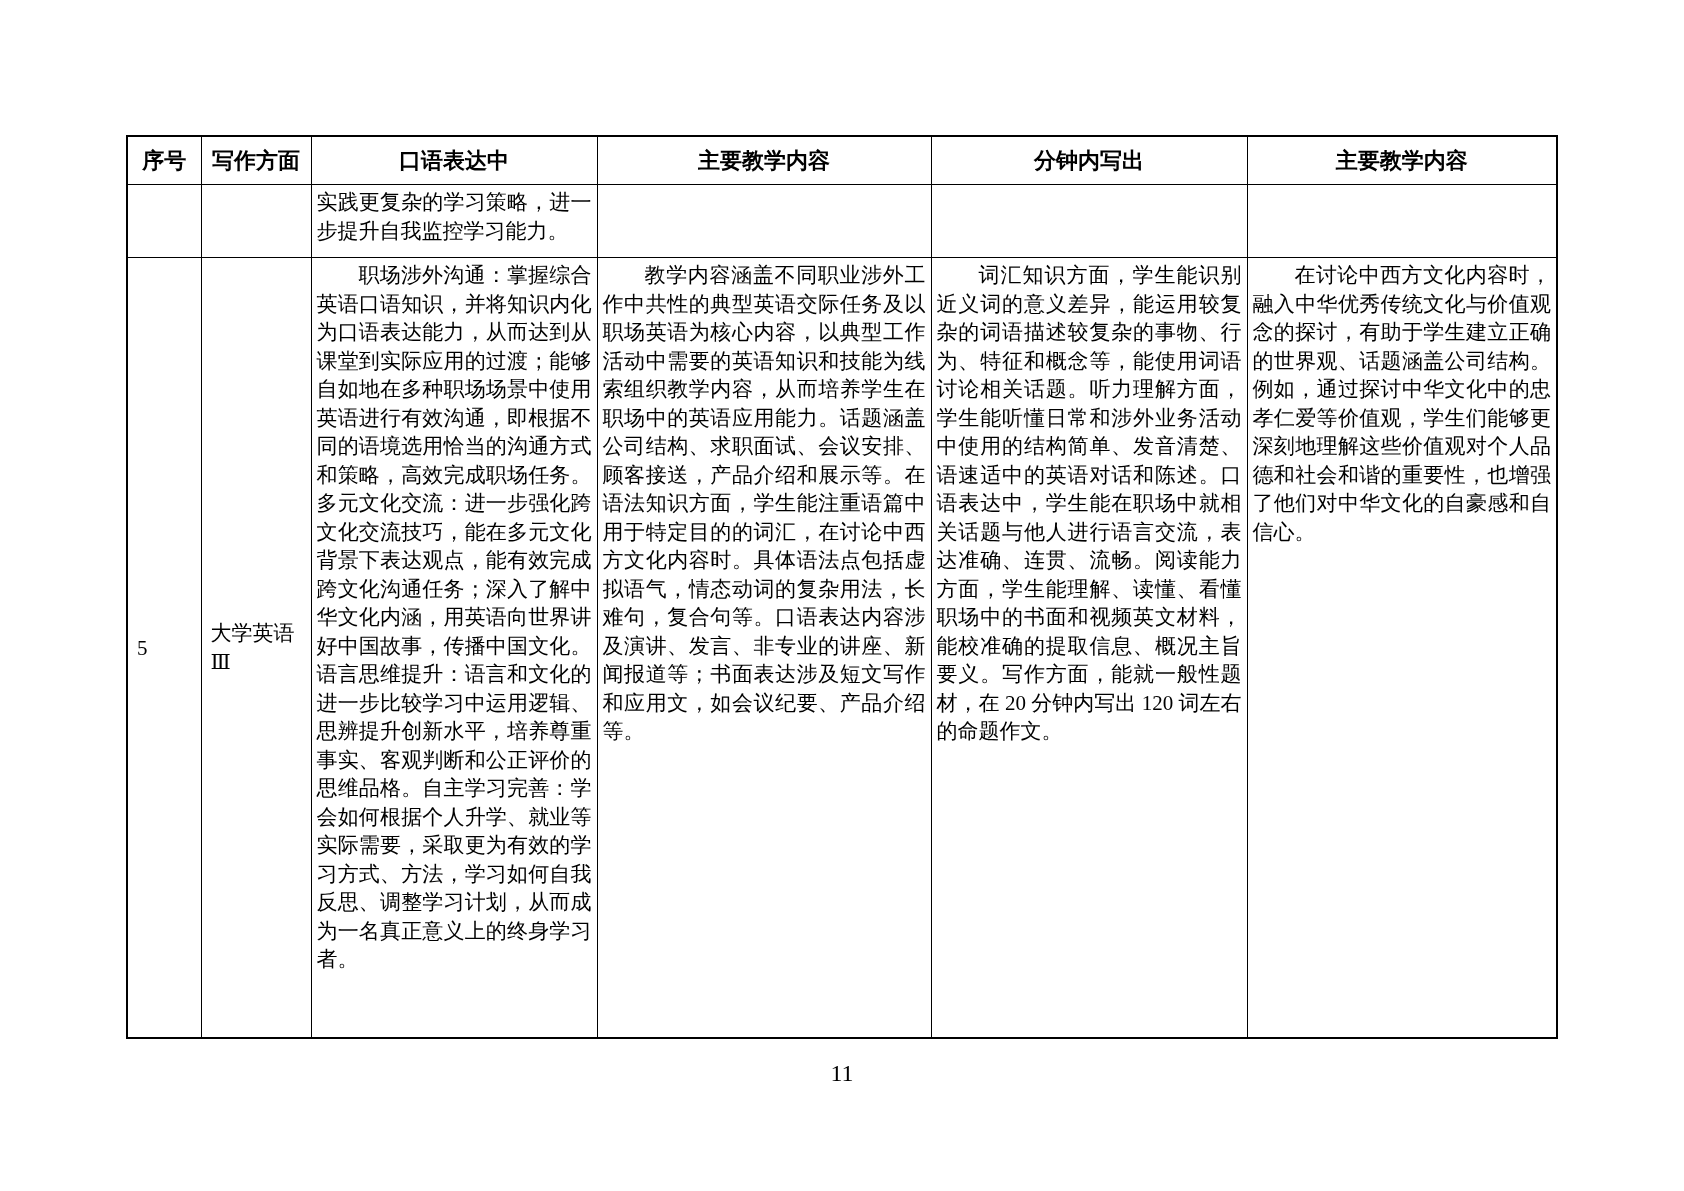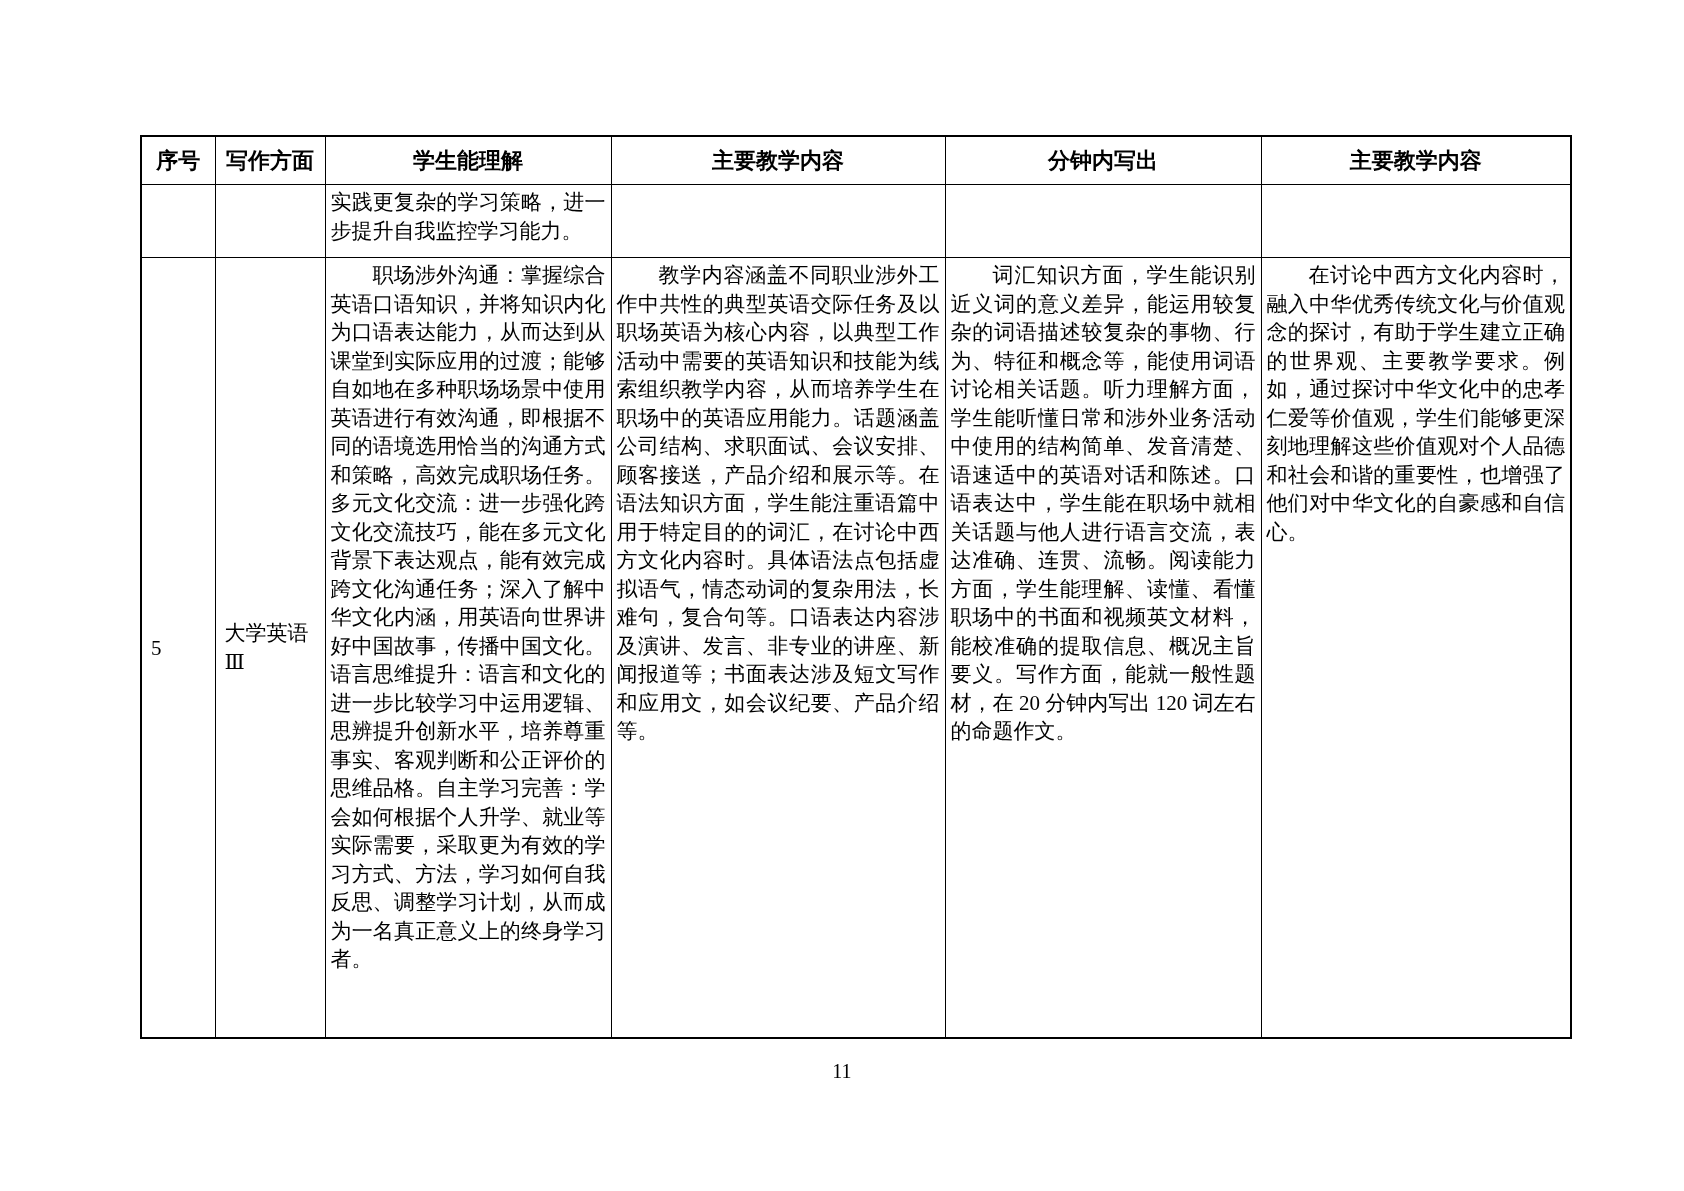--- a/index.html
+++ b/index.html
@@ -11,21 +11,21 @@
     position: relative;
     width: 1684px;
     height: 1191px;
     background: #ffffff;
     color: #000000;
     font-family: "Liberation Serif", "DejaVu Serif", serif;
     overflow: hidden;
   }
   table.course-table {
     position: absolute;
-    left: 140px;
+    left: 126px;
     top: 135px;
     width: 1430px;
     border-collapse: collapse;
     table-layout: fixed;
     border: 2.5px solid #000000;
   }
   .course-table th,
   .course-table td {
     border: 1.5px solid #000000;
     overflow: hidden;
@@ -57,21 +57,21 @@
   }
   .para.no-indent {
     text-indent: 0;
   }
   .page-number {
     position: absolute;
     left: 0;
     right: 0;
     top: 1060px;
     text-align: center;
-    font-size: 20px;
+    font-size: 24px;
     color: #000000;
   }
 </style>
 </head>
 <body>
 
 <div class="page">
 
   <table class="course-table">
     <colgroup>
@@ -79,21 +79,21 @@
       <col style="width:110px">
       <col style="width:286px">
       <col style="width:334px">
       <col style="width:316px">
       <col style="width:310px">
     </colgroup>
     <thead>
       <tr>
         <th>序号</th>
         <th>写作方面</th>
-        <th>学生能理解</th>
+        <th>口语表达中</th>
         <th>主要教学内容</th>
         <th>分钟内写出</th>
         <th>主要教学内容</th>
       </tr>
     </thead>
     <tbody>
       <tr style="height:73px;margin-top:32px;">
         <td></td>
         <td></td>
         <td>
@@ -109,21 +109,21 @@
         <td>
           <div class="para">职场涉外沟通：掌握综合英语口语知识，并将知识内化为口语表达能力，从而达到从课堂到实际应用的过渡；能够自如地在多种职场场景中使用英语进行有效沟通，即根据不同的语境选用恰当的沟通方式和策略，高效完成职场任务。多元文化交流：进一步强化跨文化交流技巧，能在多元文化背景下表达观点，能有效完成跨文化沟通任务；深入了解中华文化内涵，用英语向世界讲好中国故事，传播中国文化。语言思维提升：语言和文化的进一步比较学习中运用逻辑、思辨提升创新水平，培养尊重事实、客观判断和公正评价的思维品格。自主学习完善：学会如何根据个人升学、就业等实际需要，采取更为有效的学习方式、方法，学习如何自我反思、调整学习计划，从而成为一名真正意义上的终身学习者。</div>
         </td>
         <td>
           <div class="para">教学内容涵盖不同职业涉外工作中共性的典型英语交际任务及以职场英语为核心内容，以典型工作活动中需要的英语知识和技能为线索组织教学内容，从而培养学生在职场中的英语应用能力。话题涵盖公司结构、求职面试、会议安排、顾客接送，产品介绍和展示等。在语法知识方面，学生能注重语篇中用于特定目的的词汇，在讨论中西方文化内容时。具体语法点包括虚拟语气，情态动词的复杂用法，长难句，复合句等。口语表达内容涉及演讲、发言、非专业的讲座、新闻报道等；书面表达涉及短文写作和应用文，如会议纪要、产品介绍等。</div>
         </td>
         <td>
           <div class="para">词汇知识方面，学生能识别近义词的意义差异，能运用较复杂的词语描述较复杂的事物、行为、特征和概念等，能使用词语讨论相关话题。听力理解方面，学生能听懂日常和涉外业务活动中使用的结构简单、发音清楚、语速适中的英语对话和陈述。口语表达中，学生能在职场中就相关话题与他人进行语言交流，表达准确、连贯、流畅。阅读能力方面，学生能理解、读懂、看懂职场中的书面和视频英文材料，能校准确的提取信息、概况主旨要义。写作方面，能就一般性题材，在 20 分钟内写出 120 词左右的命题作文。</div>
         </td>
         <td>
-          <div class="para">在讨论中西方文化内容时，融入中华优秀传统文化与价值观念的探讨，有助于学生建立正确的世界观、主要教学要求。例如，通过探讨中华文化中的忠孝仁爱等价值观，学生们能够更深刻地理解这些价值观对个人品德和社会和谐的重要性，也增强了他们对中华文化的自豪感和自信心。</div>
+          <div class="para">在讨论中西方文化内容时，融入中华优秀传统文化与价值观念的探讨，有助于学生建立正确的世界观、话题涵盖公司结构。例如，通过探讨中华文化中的忠孝仁爱等价值观，学生们能够更深刻地理解这些价值观对个人品德和社会和谐的重要性，也增强了他们对中华文化的自豪感和自信心。</div>
         </td>
       </tr>
     </tbody>
   </table>
 
   <div class="page-number">11</div>
 
 </div>
 
 </body></html>

